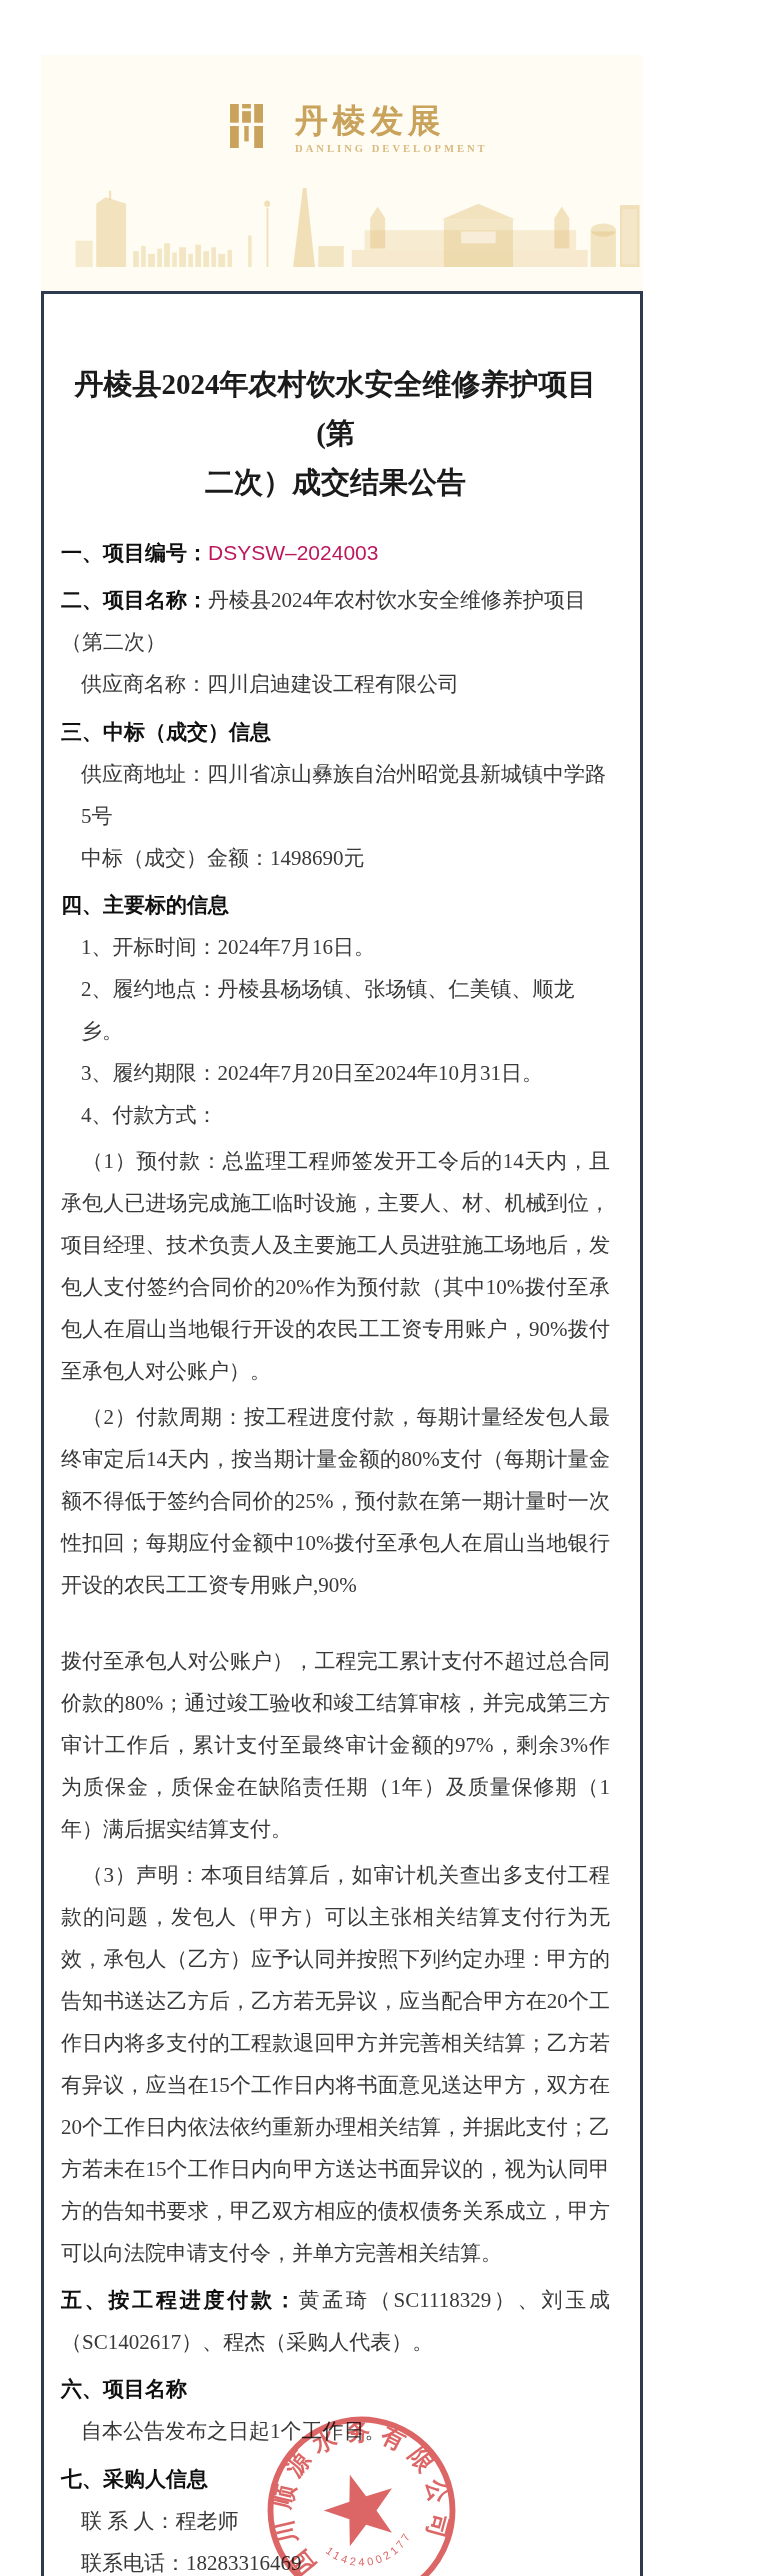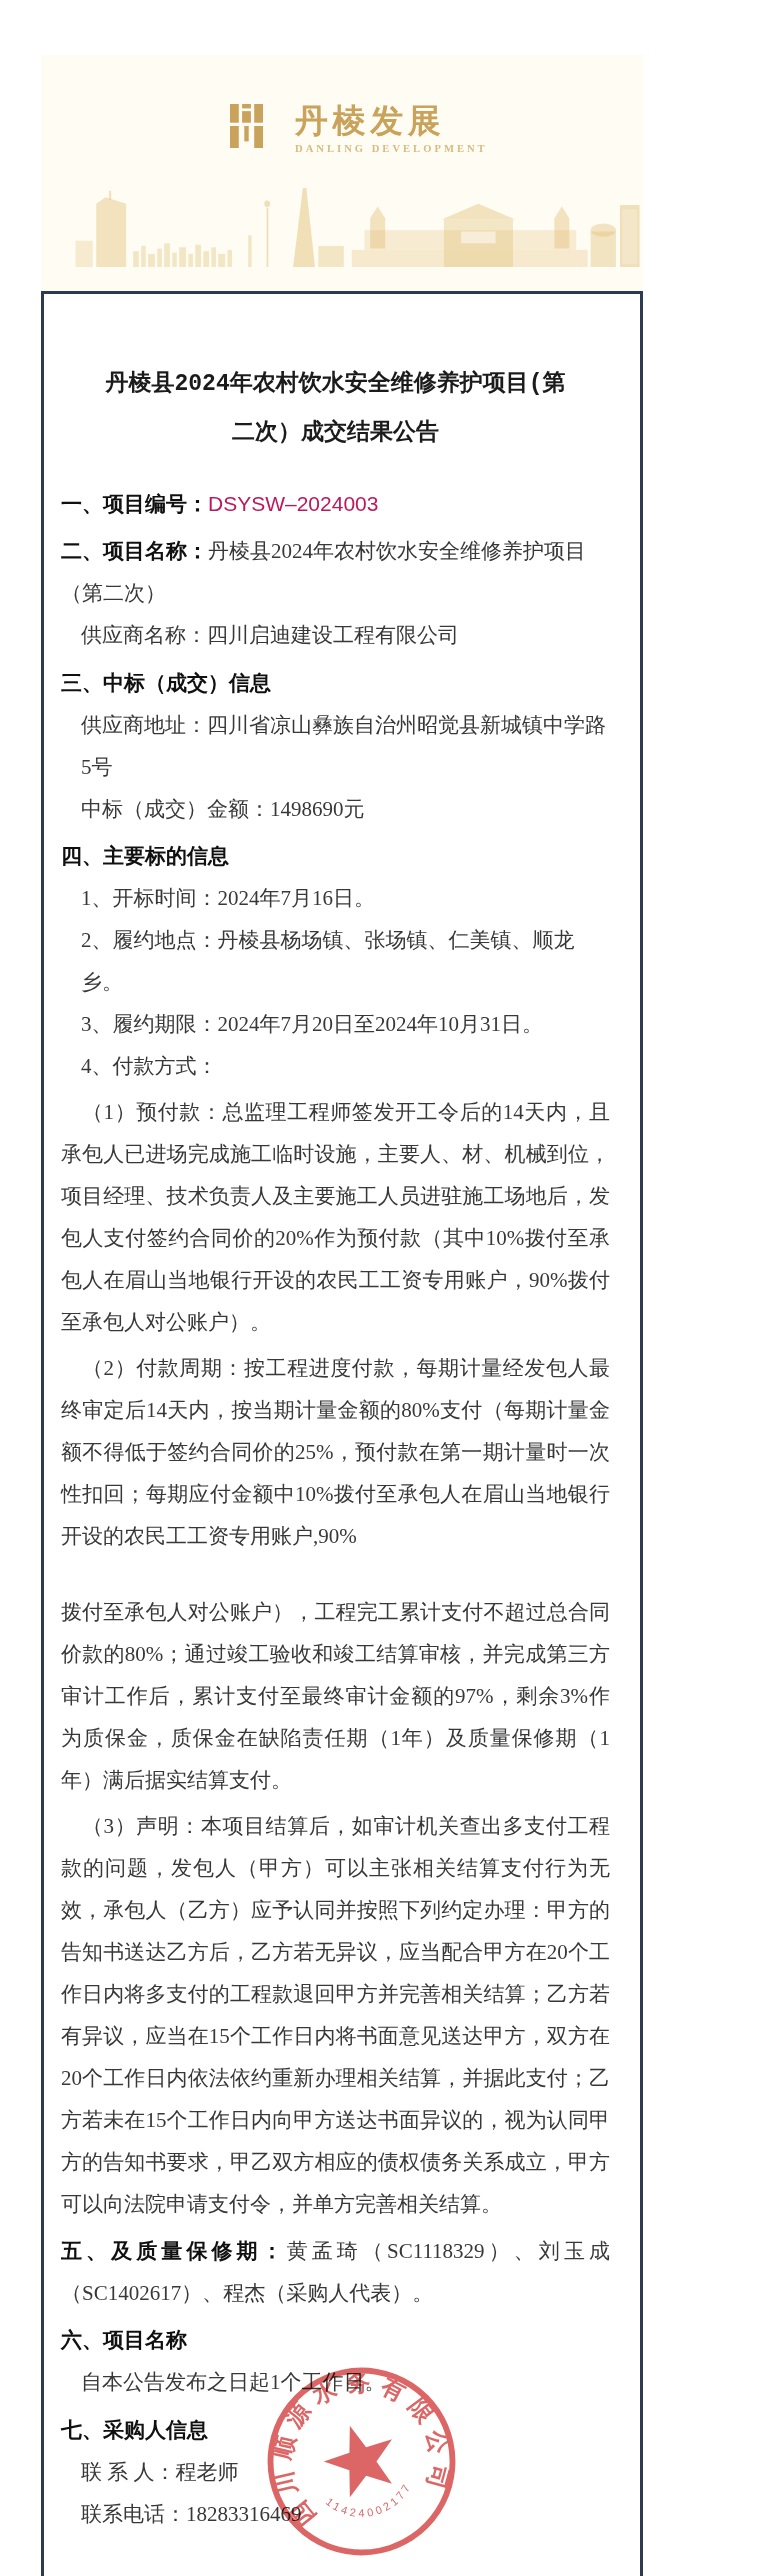--- a/index.html
+++ b/index.html
@@ -11,22 +11,22 @@
   
   .card-header{background:#FFFDF3;height:236px;overflow:hidden;}
   .logo-row{display:flex;align-items:flex-start;gap:32px;margin:49px 0 0 189px;}
   .logo-icon svg{display:block;}
   .brand-cn{font-size:33px;line-height:34px;letter-spacing:4.6px;color:#C9A25B;font-weight:600;}
   .brand-en{margin-top:5.3px;text-align:center;font-family:Liberation Serif, serif;
     font-size:10.6px;letter-spacing:3px;color:#D9BA80;font-weight:600;}
   .skyline{display:block;margin-top:34px;width:100%;height:79px;}
   
   .doc{background:#fff;border:3.3px solid #2E3B4E;padding:66px 30px 122px 17px;position:relative;}
-  h1.title{margin:0 0 25px 0;font-weight:700;color:#1b1b1b;font-size:23px;line-height:49px;text-align:center;
-    font-family:Liberation Mono, monospace;}
+  h1.title{margin:0 0 25px 0;font-weight:700;color:#1b1b1b;font-size:29px;line-height:49px;text-align:center;
+    font-family:Liberation Serif, serif;}
   h1.title span{display:block;}
   .line{font-size:21px;line-height:42px;margin:0;color:#383838;}
   .hd{font-family:Liberation Serif, serif;font-weight:700;color:#101010;}
   .sect{margin-top:5.3px;}
   .sub{padding-left:20px;}
   .num-val{font-family:"Liberation Sans","DejaVu Sans",sans-serif;color:#be185d;}
   .para{text-indent:21px;text-align:justify;margin:4px 0 0 0;font-family:Liberation Serif, serif;}
   .para.cont{text-indent:0;margin-top:34px;}
   .experts{text-align:justify;margin-top:5.3px;}
   
@@ -122,21 +122,21 @@
     <p class="line sub">1、开标时间：2024年7月16日。</p>
     <p class="line sub">2、履约地点：丹棱县杨场镇、张场镇、仁美镇、顺龙乡。</p>
     <p class="line sub">3、履约期限：2024年7月20日至2024年10月31日。</p>
     <p class="line sub">4、付款方式：</p>
 
     <p class="line para">（1）预付款：总监理工程师签发开工令后的14天内，且承包人已进场完成施工临时设施，主要人、材、机械到位，项目经理、技术负责人及主要施工人员进驻施工场地后，发包人支付签约合同价的20%作为预付款（其中10%拨付至承包人在眉山当地银行开设的农民工工资专用账户，90%拨付至承包人对公账户）。</p>
     <p class="line para">（2）付款周期：按工程进度付款，每期计量经发包人最终审定后14天内，按当期计量金额的80%支付（每期计量金额不得低于签约合同价的25%，预付款在第一期计量时一次性扣回；每期应付金额中10%拨付至承包人在眉山当地银行开设的农民工工资专用账户,90%</p>
     <p class="line para cont">拨付至承包人对公账户），工程完工累计支付不超过总合同价款的80%；通过竣工验收和竣工结算审核，并完成第三方审计工作后，累计支付至最终审计金额的97%，剩余3%作为质保金，质保金在缺陷责任期（1年）及质量保修期（1年）满后据实结算支付。</p>
     <p class="line para">（3）声明：本项目结算后，如审计机关查出多支付工程款的问题，发包人（甲方）可以主张相关结算支付行为无效，承包人（乙方）应予认同并按照下列约定办理：甲方的告知书送达乙方后，乙方若无异议，应当配合甲方在20个工作日内将多支付的工程款退回甲方并完善相关结算；乙方若有异议，应当在15个工作日内将书面意见送达甲方，双方在20个工作日内依法依约重新办理相关结算，并据此支付；乙方若未在15个工作日内向甲方送达书面异议的，视为认同甲方的告知书要求，甲乙双方相应的债权债务关系成立，甲方可以向法院申请支付令，并单方完善相关结算。</p>
 
-    <p class="line experts"><span class="hd">五、及质量保修期：</span><span>黄孟琦（SC1118329）、刘玉成（SC1402617）、程杰（采购人代表）。</span></p>
+    <p class="line experts"><span class="hd">五、按工程进度付款：</span><span>黄孟琦（SC1118329）、刘玉成（SC1402617）、程杰（采购人代表）。</span></p>
 
     <p class="line hd sect">六、项目名称</p>
     <p class="line sub">自本公告发布之日起1个工作日。</p>
 
     <p class="line hd sect">七、采购人信息</p>
     <p class="line sub">联 系 人：程老师</p>
     <p class="line sub">联系电话：18283316469</p>
 
     <svg class="stamp" viewBox="0 0 300 300" aria-hidden="true">
       <g transform="rotate(-12 150 150)" fill="none">

